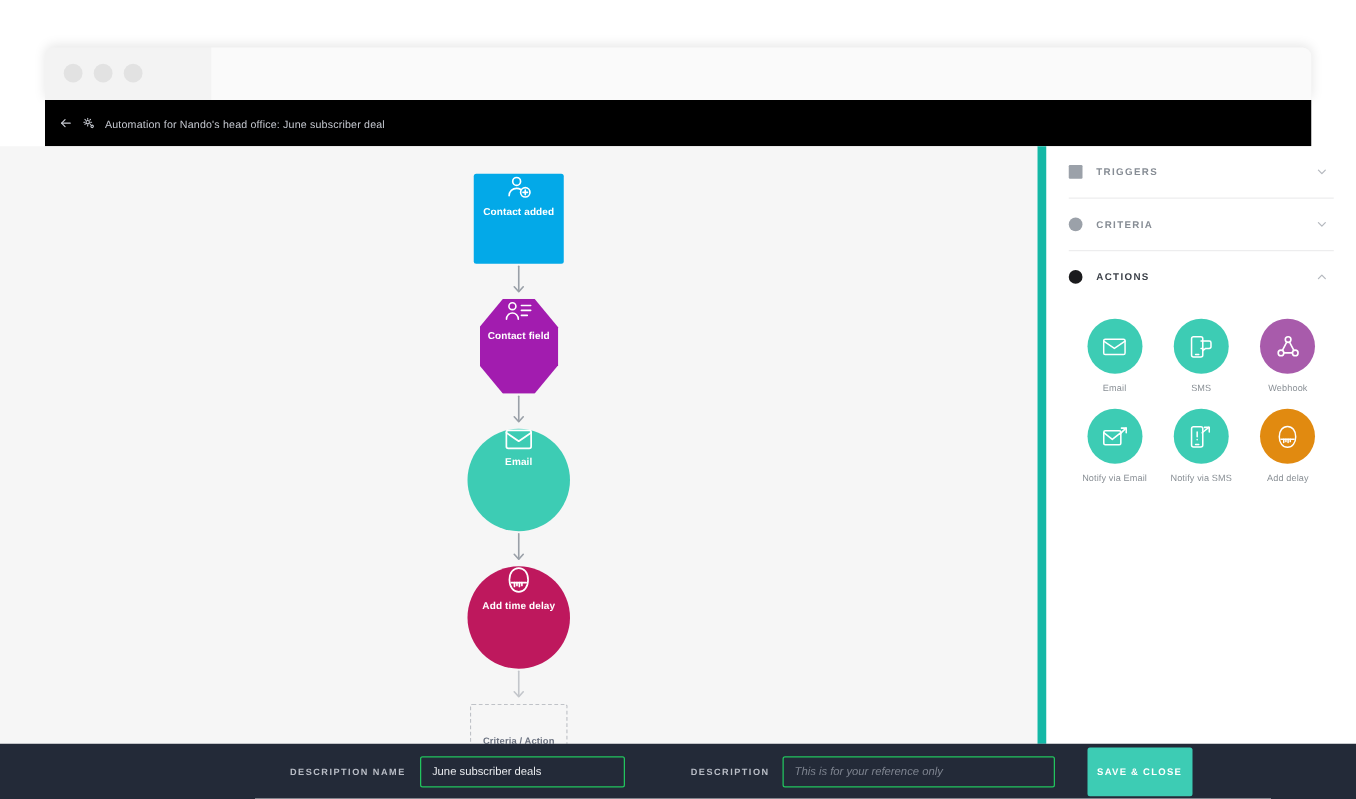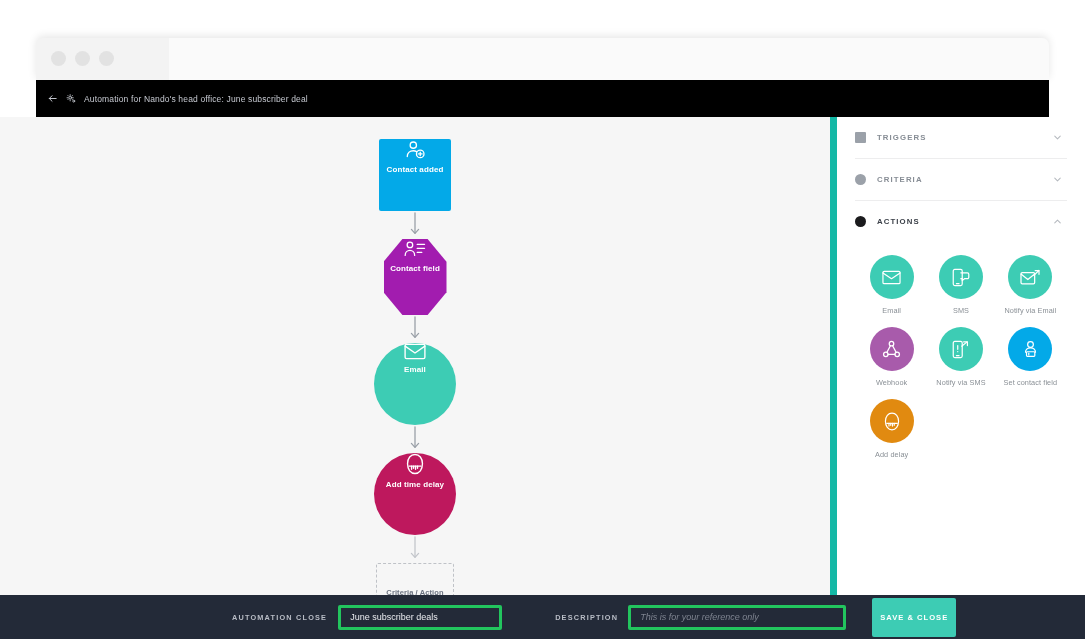--- a/index.html
+++ b/index.html
@@ -255,21 +255,21 @@
   }
   .field-label {
     font-size: 7.3px;
     font-weight: 700;
     letter-spacing: 1.2px;
     color: #b9bdc6;
     white-space: nowrap;
   }
   .text-input {
     height: 25px;
-    border: 3px solid #22c55e;
+    border: 1px solid #22c55e;
     background: #232a38;
     border-radius: 2px;
     color: #e9ebef;
     font-size: 9px;
     font-family: "Liberation Sans", sans-serif;
     padding: 0 9px;
     outline: none;
   }
   .text-input::placeholder { color: #7d838f; font-style: italic; }
   #automation-name-input { width: 164px; margin-left: 11px; }
@@ -455,87 +455,76 @@
             <svg width="19" height="19" viewBox="0 0 22 22" fill="none" stroke="#ffffff" stroke-width="1.4" stroke-linecap="round" stroke-linejoin="round">
               <rect x="2.6" y="1.6" width="10.4" height="18.8" rx="1.8"></rect>
               <line x1="6.3" y1="18.1" x2="9.3" y2="18.1"></line>
               <path d="M11.4 5.6h7.6a1.6 1.6 0 0 1 1.6 1.6v3.6a1.6 1.6 0 0 1-1.6 1.6h-3.4l-2.6 2.2v-2.2h-1.6"></path>
             </svg>
           </span>
           <span class="action-label">SMS</span>
         </div>
 
         <div class="action-item">
-          <span class="action-bubble" style="background:#3dccb4">
-            <svg width="20" height="17" viewBox="0 0 24 20" fill="none" stroke="#ffffff" stroke-width="1.5" stroke-linecap="round" stroke-linejoin="round">
-              <rect x="1.2" y="4.2" width="16.4" height="13.4" rx="1.5"></rect>
-              <polyline points="1.2 5.9 9.4 12.4 17.6 5.9"></polyline>
-              <path d="M16.6 7.4 22.6 1.6"></path>
-              <polyline points="18.2 1.6 22.8 1.6 22.8 6.1"></polyline>
-            </svg>
-          </span>
-          <span class="action-label">Notify via Email</span>
-        </div>
-
-        <div class="action-item">
           <span class="action-bubble" style="background:#a85bab">
             <svg width="19" height="19" viewBox="0 0 22 22" fill="none" stroke="#ffffff" stroke-width="1.5" stroke-linecap="round" stroke-linejoin="round">
               <circle cx="11" cy="4.2" r="2.6"></circle>
               <circle cx="4.4" cy="16.6" r="2.6"></circle>
               <circle cx="17.6" cy="16.6" r="2.6"></circle>
               <path d="M9.7 6.6 5.7 14.2"></path>
               <path d="M12.3 6.6l4 7.6"></path>
               <path d="M7 16.6h8"></path>
             </svg>
           </span>
           <span class="action-label">Webhook</span>
         </div>
 
         <div class="action-item">
           <span class="action-bubble" style="background:#3dccb4">
+            <svg width="20" height="17" viewBox="0 0 24 20" fill="none" stroke="#ffffff" stroke-width="1.5" stroke-linecap="round" stroke-linejoin="round">
+              <rect x="1.2" y="4.2" width="16.4" height="13.4" rx="1.5"></rect>
+              <polyline points="1.2 5.9 9.4 12.4 17.6 5.9"></polyline>
+              <path d="M16.6 7.4 22.6 1.6"></path>
+              <polyline points="18.2 1.6 22.8 1.6 22.8 6.1"></polyline>
+            </svg>
+          </span>
+          <span class="action-label">Notify via Email</span>
+        </div>
+
+        <div class="action-item">
+          <span class="action-bubble" style="background:#3dccb4">
             <svg width="19" height="19" viewBox="0 0 22 22" fill="none" stroke="#ffffff" stroke-width="1.4" stroke-linecap="round" stroke-linejoin="round">
               <rect x="2.6" y="1.6" width="10.4" height="18.8" rx="1.8"></rect>
               <line x1="6.3" y1="18.1" x2="9.3" y2="18.1"></line>
               <path d="M12.4 7.2 18.6 2.2"></path>
               <polyline points="14.6 2.2 19 2.2 19 6.4"></polyline>
               <path d="M7.8 6.4v4.4M7.8 13.4v.2"></path>
             </svg>
           </span>
           <span class="action-label">Notify via SMS</span>
         </div>
 
-        <div class="action-item">
-          <span class="action-bubble" style="background:#03a9e8">
-            <svg width="19" height="19" viewBox="0 0 22 22" fill="none" stroke="#ffffff" stroke-width="1.4" stroke-linecap="round" stroke-linejoin="round">
-              <circle cx="11" cy="5.2" r="3.3"></circle>
-              <path d="M5.2 14.2c0-3.1 2.6-5.2 5.8-5.2s5.8 2.1 5.8 5.2"></path>
-              <rect x="6.4" y="13.6" width="9.6" height="5.4" rx="1"></rect>
-              <path d="M9 15.3v2"></path>
-            </svg>
-          </span>
-          <span class="action-label">Set contact field</span>
-        </div>
 
         <div class="action-item">
           <span class="action-bubble" style="background:#e18a10">
             <svg width="16" height="19" viewBox="0 0 20 24" fill="none" stroke="#ffffff" stroke-width="1.5" stroke-linecap="round" stroke-linejoin="round">
               <path d="M10 1.4c-4.8 0-8.3 4.1-8.3 10.4 0 6.3 3.5 10.8 8.3 10.8s8.3-4.5 8.3-10.8c0-6.3-3.5-10.4-8.3-10.4z"></path>
               <path d="M3.4 14.4h13.2"></path>
               <path d="M6.2 14.4v3.4M8.4 14.4v2.4M10.6 14.4v3.4M12.8 14.4v2.4"></path>
             </svg>
           </span>
           <span class="action-label">Add delay</span>
         </div>
 
       </div>
     </div>
   </div>
 
   <div class="bottom-bar">
-    <span class="field-label">AUTOMATION CLOSE</span>
+    <span class="field-label">DESCRIPTION NAME</span>
     <input id="automation-name-input" class="text-input" type="text" value="June subscriber deals" style="">
 
     <span class="desc-group">
       <span class="field-label">DESCRIPTION</span>
       <input id="description-input" class="text-input" type="text" placeholder="This is for your reference only" style="">
     </span>
 
     <button class="save-btn">SAVE &amp; CLOSE</button>
   </div>
 

